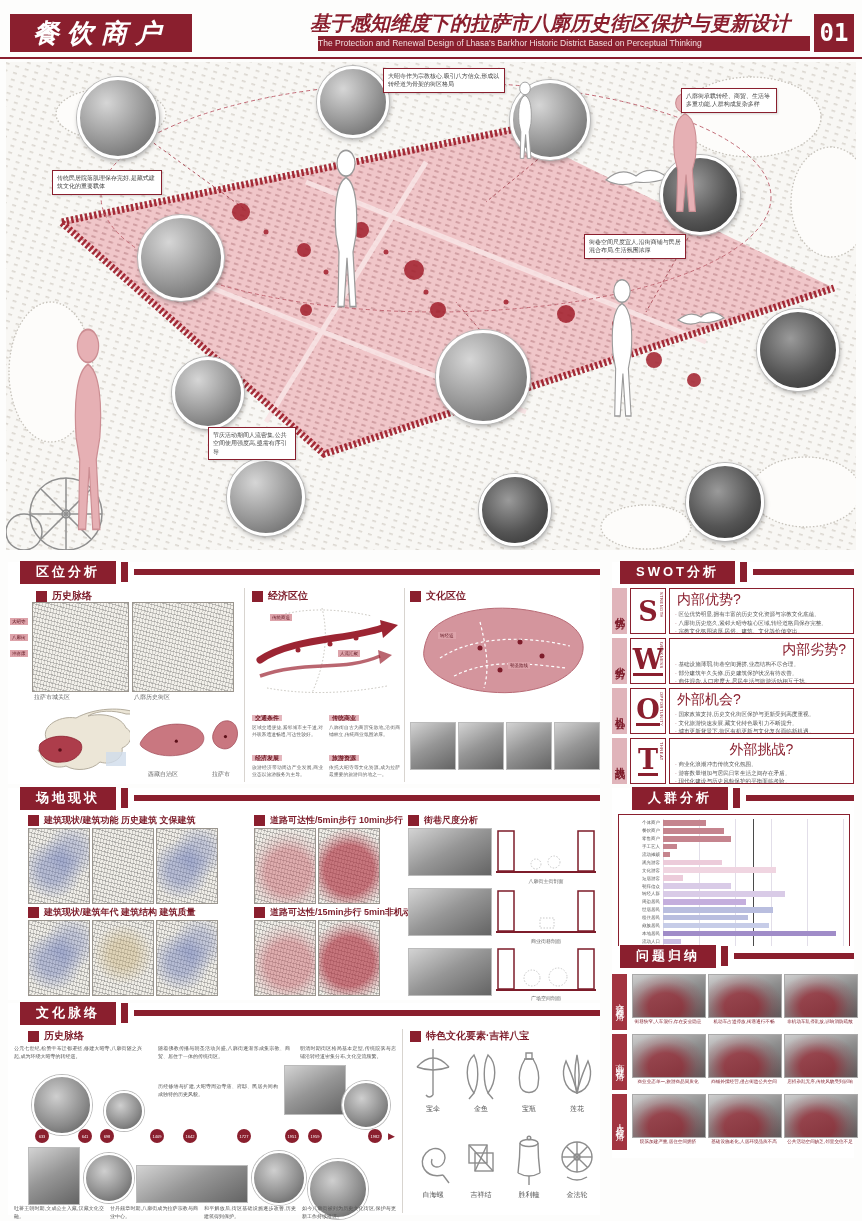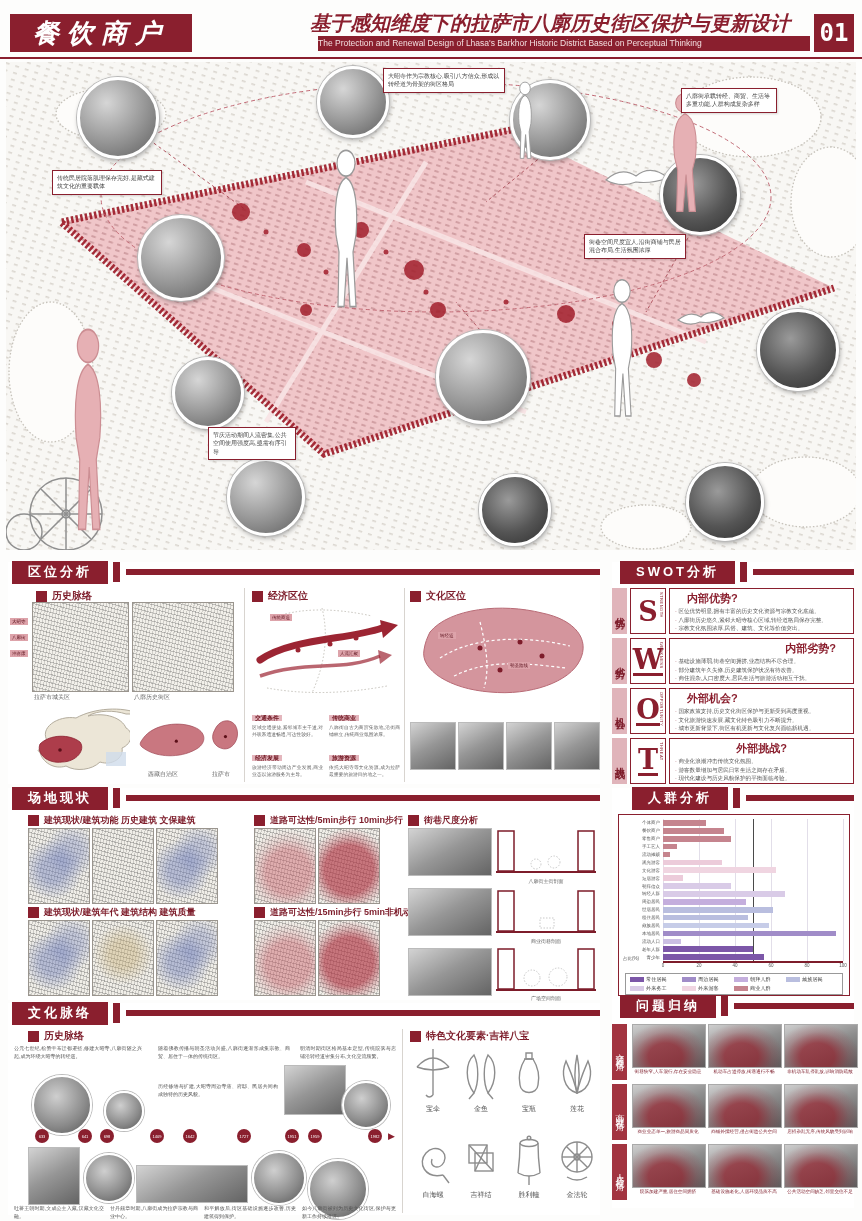--- a/index.html
+++ b/index.html
@@ -24,21 +24,21 @@
     box-shadow:0 0 0 1px #b9b9b9,1px 2px 5px rgba(0,0,0,.35);
     background:radial-gradient(circle at 35% 30%,#d6d6d6,#959595 55%,#5e5e5e)}
   .photo-c.dark{background:radial-gradient(circle at 40% 35%,#9a9a9a,#555 55%,#2e2e2e)}
   .ann{position:absolute;background:#fff;border:1px solid #8a1f2e;padding:3px 4px;
     font-size:6px;line-height:1.4;color:#444;box-shadow:1px 1px 2px rgba(0,0,0,.15)}
   .fig{position:absolute}
   
   .sec{position:absolute;background:#fff}
   .sec-head{position:absolute;left:0;top:0;right:0;height:20px;display:flex;align-items:center}
   .sec-chip{background:#8a1f2e;color:#fff;font-size:13px;font-weight:bold;letter-spacing:3px;
-    padding:2px 16px 3px;margin-left:4px;white-space:nowrap}
+    padding:2px 16px 3px;margin-left:12px;white-space:nowrap}
   .sec-bar{width:7px;height:20px;background:#8a1f2e;margin-left:5px}
   .sec-rule{flex:1;height:6px;background:#8a1f2e;margin-left:6px}
   .sub{position:absolute;display:flex;align-items:center;font-size:10px;font-weight:bold;
     color:#7d1c2a;white-space:nowrap}
   .sub::before{content:"";width:11px;height:11px;background:#8a1f2e;margin-right:5px;flex:none}
   .vline{position:absolute;width:1px;background:#d8d4cf}
   .cap6{position:absolute;font-size:6px;color:#666;white-space:nowrap}
   .chip{position:absolute;background:#dda3aa;color:#5c121d;font-size:4.5px;padding:0 2px;
     line-height:7px;white-space:nowrap}
   .sketchmap{position:absolute;border:1px solid #9a958e;background-color:#f2f0ea;
@@ -60,21 +60,21 @@
   .swot-row{position:absolute;left:0;right:0;display:flex;align-items:stretch}
   .sw-cn{width:15px;background:#e0b4ba;color:#7d1c2a;font-size:10px;font-weight:bold;
     writing-mode:vertical-rl;text-align:center;letter-spacing:2px;flex:none;display:flex;
     align-items:center;justify-content:center}
   .sw-letterbox{width:34px;border:1px solid #8a1f2e;margin-left:3px;flex:none;position:relative;
     display:flex;align-items:center;justify-content:center;background:#fff}
   .sw-letter{font-family:"DejaVu Serif",serif;font-weight:bold;font-size:27px;color:#8a1f2e;line-height:1}
   .sw-letter.u{border-bottom:3px solid #8a1f2e}
   .sw-en{position:absolute;right:1px;top:3px;writing-mode:vertical-rl;font-size:4px;color:#8a1f2e;letter-spacing:.5px}
   .sw-body{flex:1;border:1px solid #8a1f2e;margin-left:3px;padding:2px 5px;background:#fff;overflow:hidden}
-  .sw-heading{font-size:11px;font-weight:bold;color:#8a1f2e;margin:0 12px 1px}
+  .sw-heading{font-size:14px;font-weight:normal;color:#8a1f2e;margin:0 2px 1px}
   .sw-list{margin:0;padding:0;list-style:none;font-size:5.6px;line-height:1.55;color:#555}
   .sw-list li::before{content:"· ";color:#8a1f2e}
   
   .chart-box{position:absolute;left:6px;top:26px;right:4px;bottom:4px;border:1px solid #8a1f2e;padding:4px 6px 2px}
   .plot{position:relative;height:142px;margin-left:38px}
   .gridwrap{position:absolute;inset:0 0 0 0;pointer-events:none}
   .gline{position:absolute;top:0;bottom:0;width:1px;background:#e2dee9}
   .gline.ref{background:#4a4a4a}
   .brow{display:flex;height:7.9px;align-items:center;position:relative}
   .blab{position:absolute;left:-38px;width:35px;font-size:4.5px;color:#555;text-align:right;white-space:nowrap}
@@ -742,21 +742,21 @@
           <line x1="7" y1="24" x2="37" y2="24"></line>
     <line x1="11.4" y1="13.4" x2="32.6" y2="34.6"></line>
           <line x1="32.6" y1="13.4" x2="11.4" y2="34.6"></line>
           <path d="M12,44 Q22,50 32,44"></path>
         </g>
       </svg>
     <div class="symlab">金法轮</div>
     </div>
 </div>
 
-<div class="sec" style="left:612px;top:996px;width:242px;height:212px">
+<div class="sec" style="left:612px;top:946px;width:242px;height:212px">
   <div class="sec-head">
       <span class="sec-chip" style="margin-left:8px">问题归纳</span>
     <span class="sec-bar"></span>
       <span class="sec-rule"></span>
     </div>
   <div class="ptab" style="top:28px;height:56px">交通视角</div>
   <div class="ptab" style="top:88px;height:56px">商业视角</div>
   <div class="ptab" style="top:148px;height:56px">人居视角</div>
   <div class="pcell" style="left:20px;top:28px">
       <div class="pphoto"></div>

